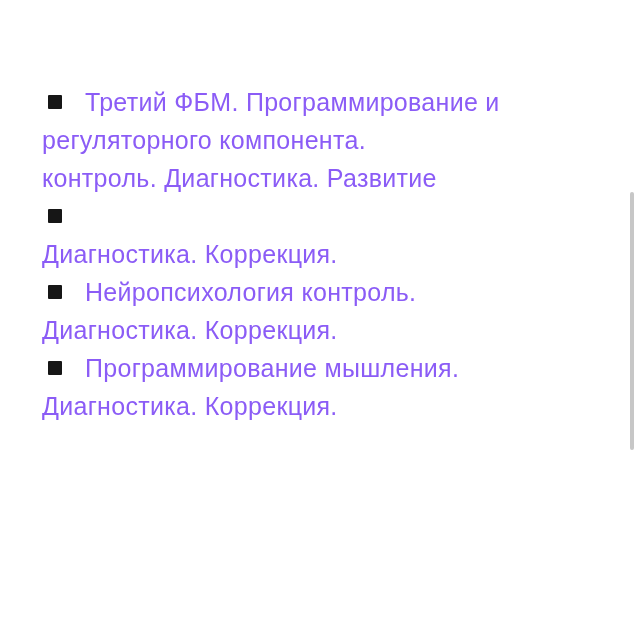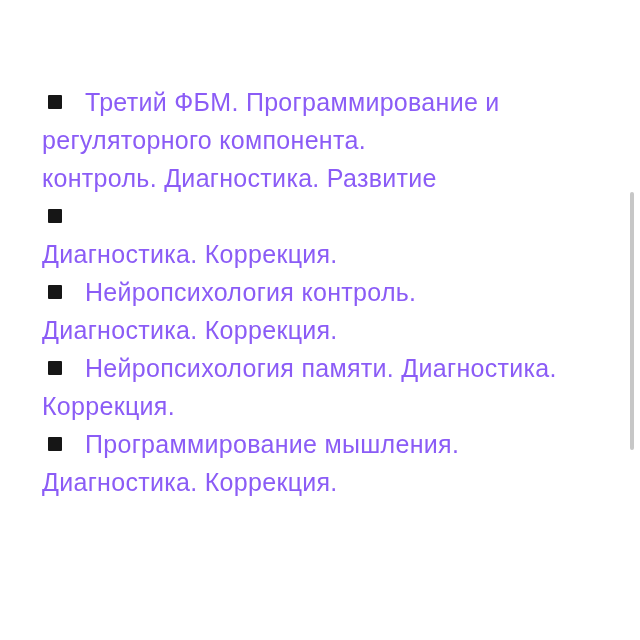--- a/index.html
+++ b/index.html
@@ -65,24 +65,20 @@
     <div>
       <div class="item-line"><span class="bullet"></span></div>
       <div class="item-line">Диагностика. Коррекция.</div>
     </div>
 
     <div>
       <div class="item-line"><span class="bullet"></span><span>Нейропсихология контроль.</span></div>
       <div class="item-line">Диагностика. Коррекция.</div>
     </div>
 
-    <div>
-      <div class="item-line"><span class="bullet"></span><span>Нейропсихология памяти. Диагностика.</span></div>
-      <div class="item-line">Коррекция.</div>
-    </div>
 
     <div>
       <div class="item-line"><span class="bullet"></span><span>Программирование мышления.</span></div>
       <div class="item-line">Диагностика. Коррекция.</div>
     </div>
 
   </div>
 
   <div class="scrollbar-thumb"></div>
 

